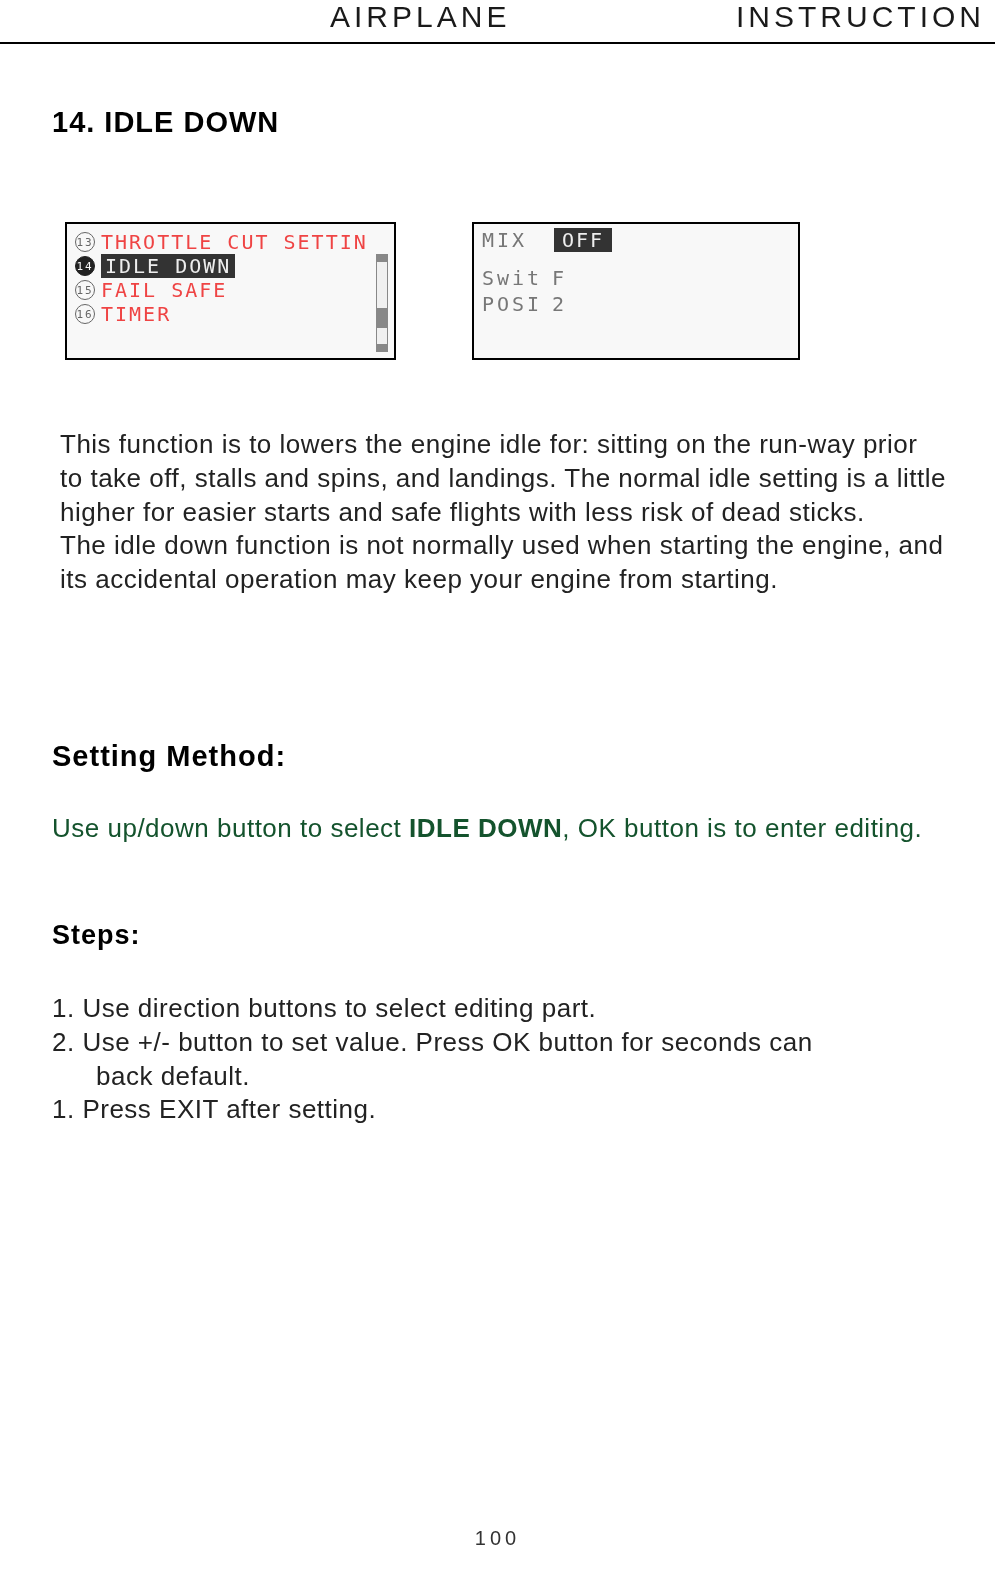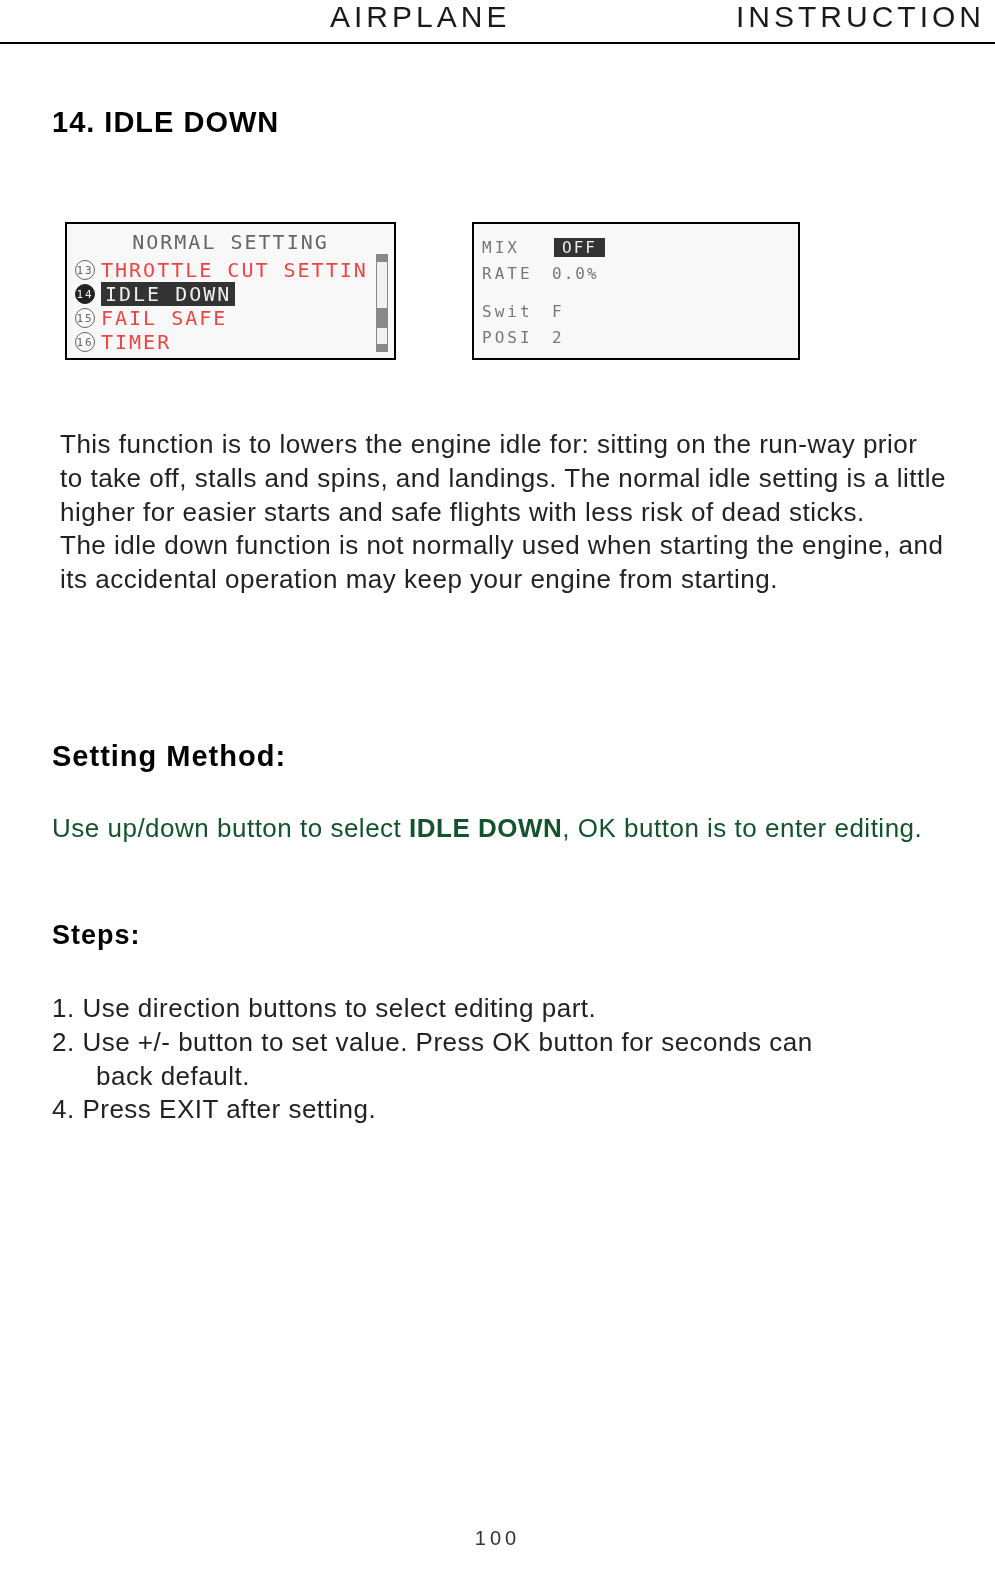--- a/index.html
+++ b/index.html
@@ -129,21 +129,21 @@
   .scrollbar::before, .scrollbar::after {
     content: "";
     position: absolute;
     left: -1px; right: -1px;
     height: 8px;
     background: #888;
   }
   .scrollbar::before { top: -1px; }
   .scrollbar::after { bottom: -1px; }
 
-  .lcd-right .lcd-inner { margin-top: 10px; font-size: 16px; color: #777; }
+  .lcd-right .lcd-inner { margin-top: 3px; font-size: 20px; color: #777; }
   .lcd-right .row { height: 26px; display: flex; align-items: center; }
   .lcd-right .lbl { width: 70px; letter-spacing: 3px; }
   .lcd-right .off {
     background: #333;
     color: #eee;
     padding: 0 8px;
     margin-left: 2px;
   }
   .lcd-right .spacer { height: 12px; }
 
@@ -213,21 +213,20 @@
 
   <div class="header">
     <div class="header-left">AIRPLANE</div>
     <div class="header-right">INSTRUCTION</div>
   </div>
 
   <div class="section-title">14. IDLE DOWN</div>
 
   <div class="lcd lcd-left">
     <div class="lcd-inner">
-      <div class="lcd-title">NORMAL SETTING</div>
       <div class="lcd-row">
         <span class="lcd-num">13</span>
         <span class="txt">THROTTLE CUT SETTIN</span>
       </div>
       <div class="lcd-row selected">
         <span class="lcd-num sel">14</span>
         <span class="seltxt">IDLE DOWN</span>
       </div>
       <div class="lcd-row">
         <span class="lcd-num">15</span>
@@ -242,24 +241,20 @@
       <div class="thumb"></div>
     </div>
   </div>
 
   <div class="lcd lcd-right">
     <div class="lcd-inner">
       <div class="row">
         <span class="lbl">MIX</span>
         <span class="off">OFF</span>
       </div>
-      <div class="row">
-        <span class="lbl">RATE</span>
-        <span>0.0%</span>
-      </div>
       <div class="spacer"></div>
       <div class="row">
         <span class="lbl">Swit</span>
         <span>F</span>
       </div>
       <div class="row">
         <span class="lbl">POSI</span>
         <span>2</span>
       </div>
     </div>
@@ -275,18 +270,18 @@
   <div class="setting-body">
     <span>Use up/down button to select </span><span class="bold">IDLE DOWN</span><span>, OK button is to enter editing.</span>
   </div>
 
   <div class="steps-h">Steps:</div>
 
   <div class="steps-list">
     <div class="step">1. Use direction buttons to select editing part.</div>
     <div class="step">2. Use +/- button to set value. Press OK button for seconds can</div>
     <div class="cont">back default.</div>
-    <div class="step">4. Press EXIT after setting.</div>
+    <div class="step">1. Press EXIT after setting.</div>
   </div>
 
   <div class="page-number">100</div>
 
 </div>
 
 </body></html>

